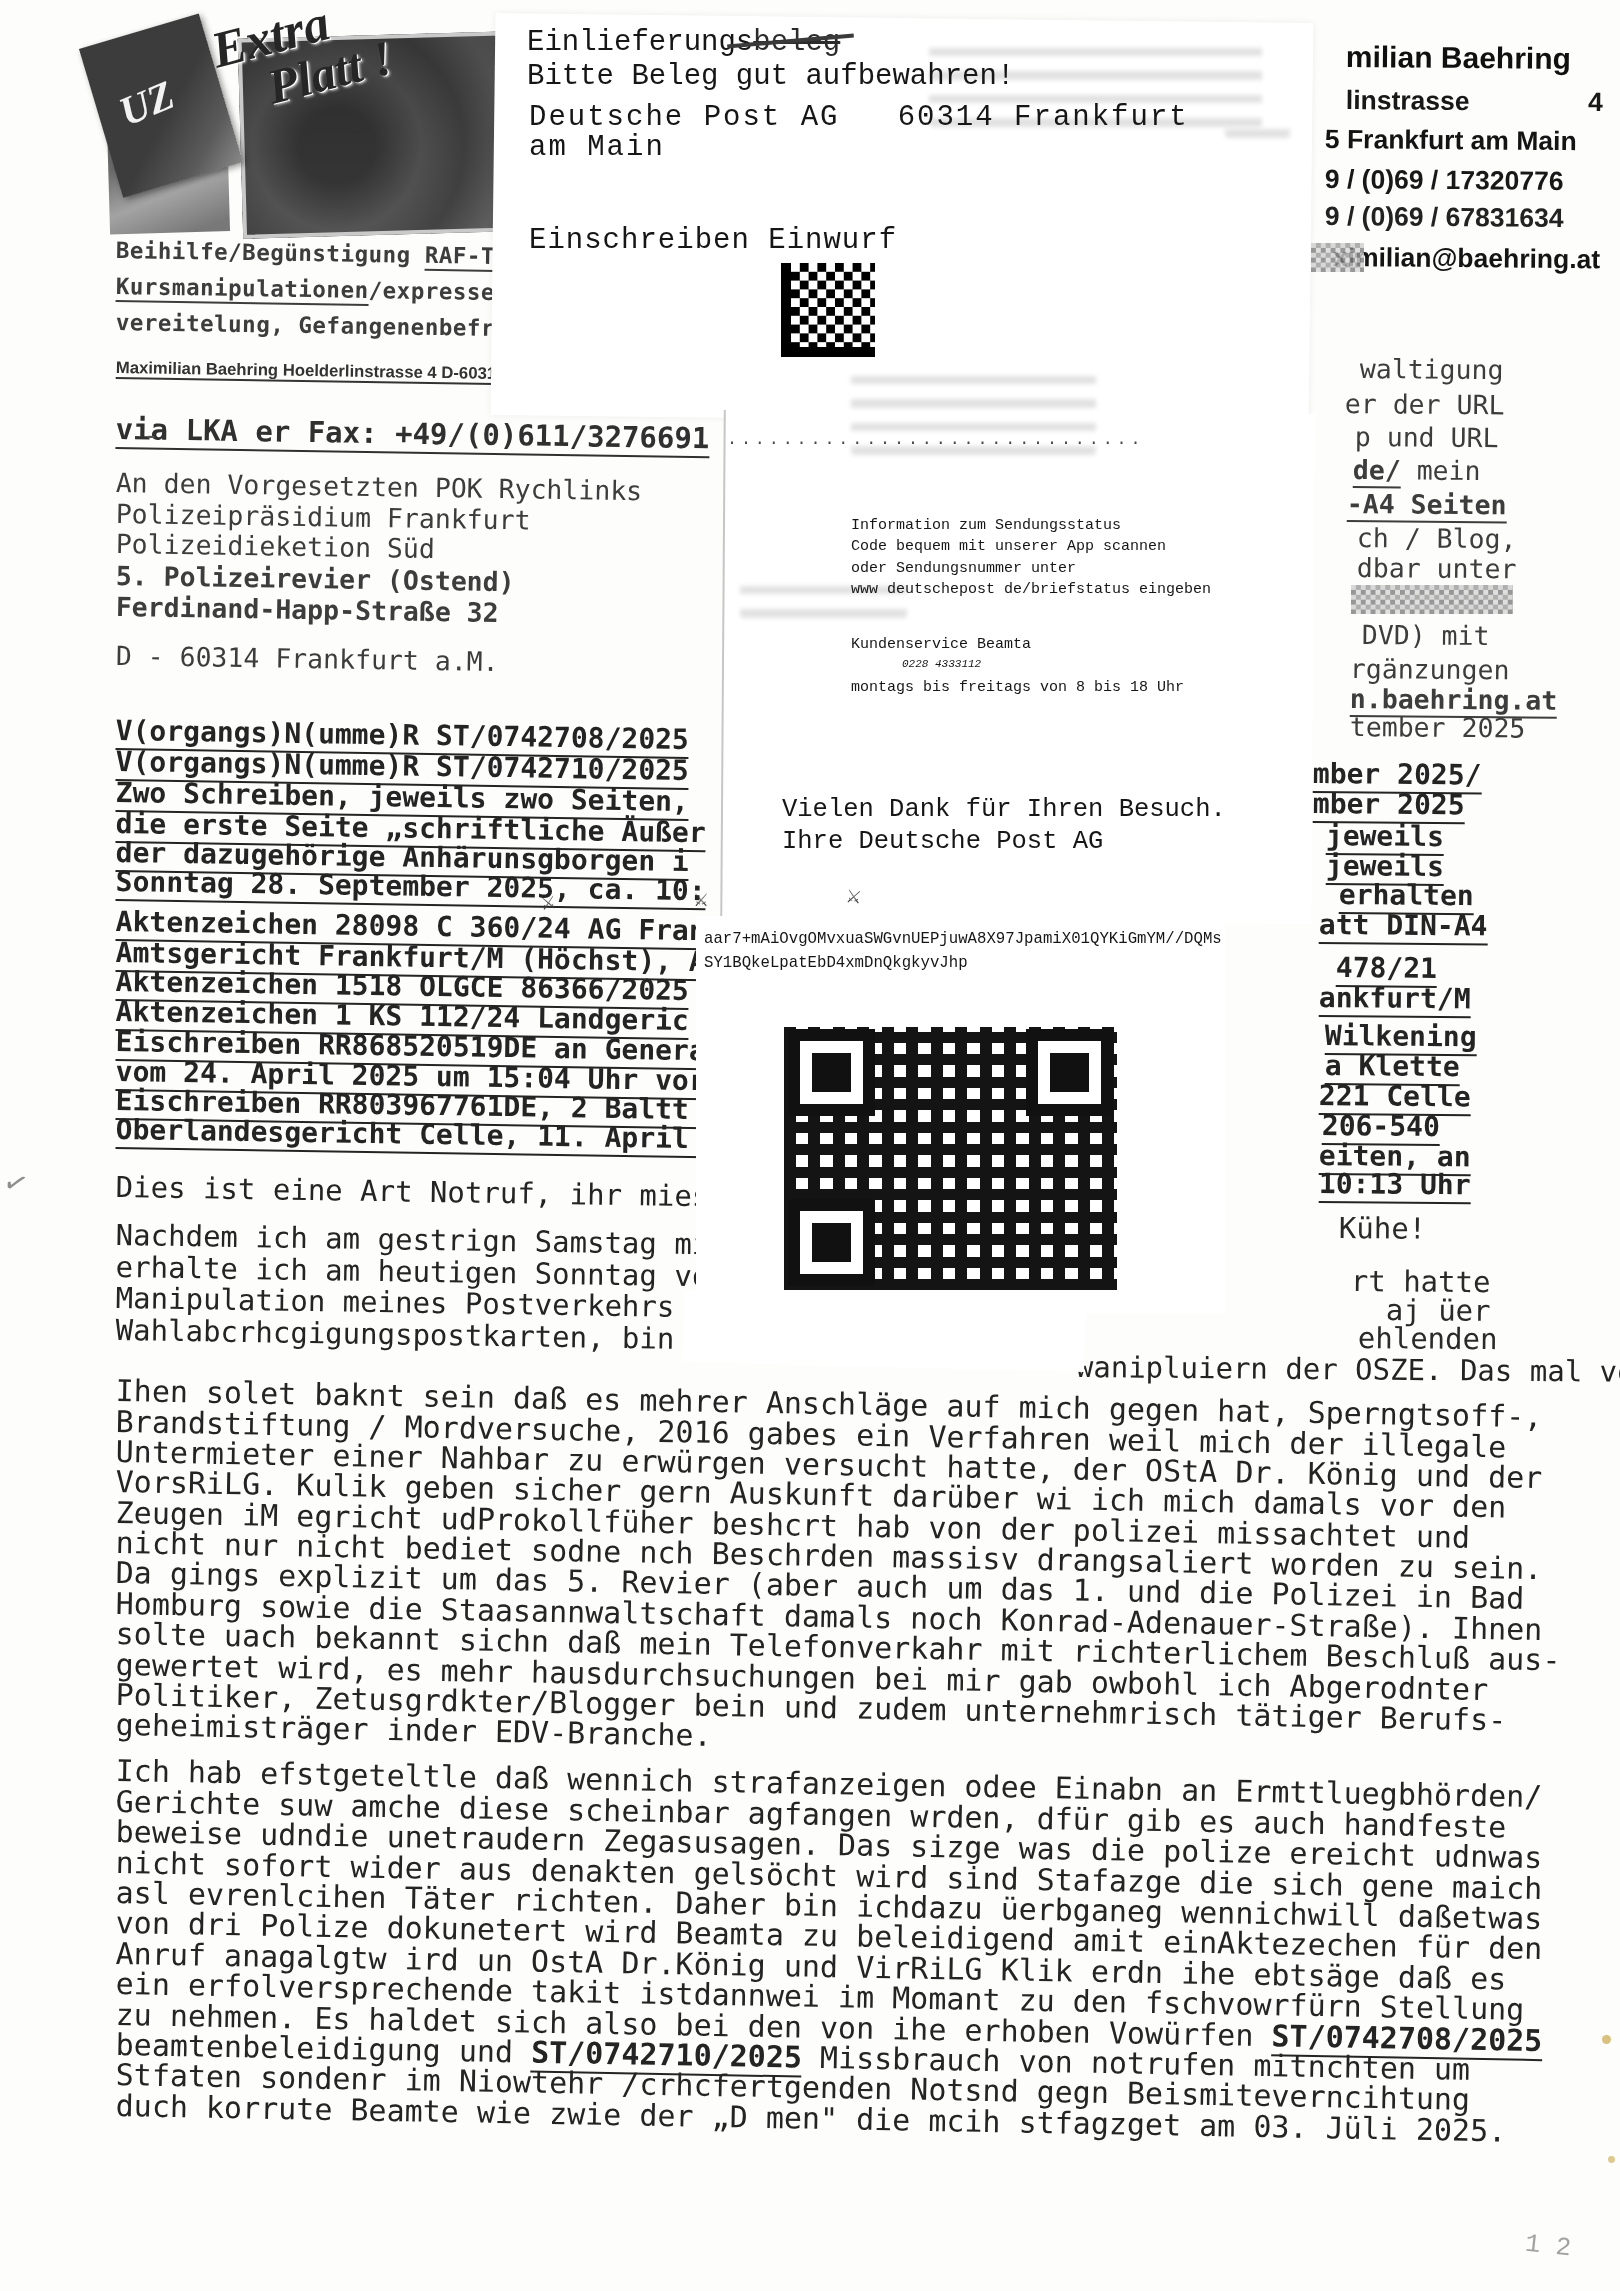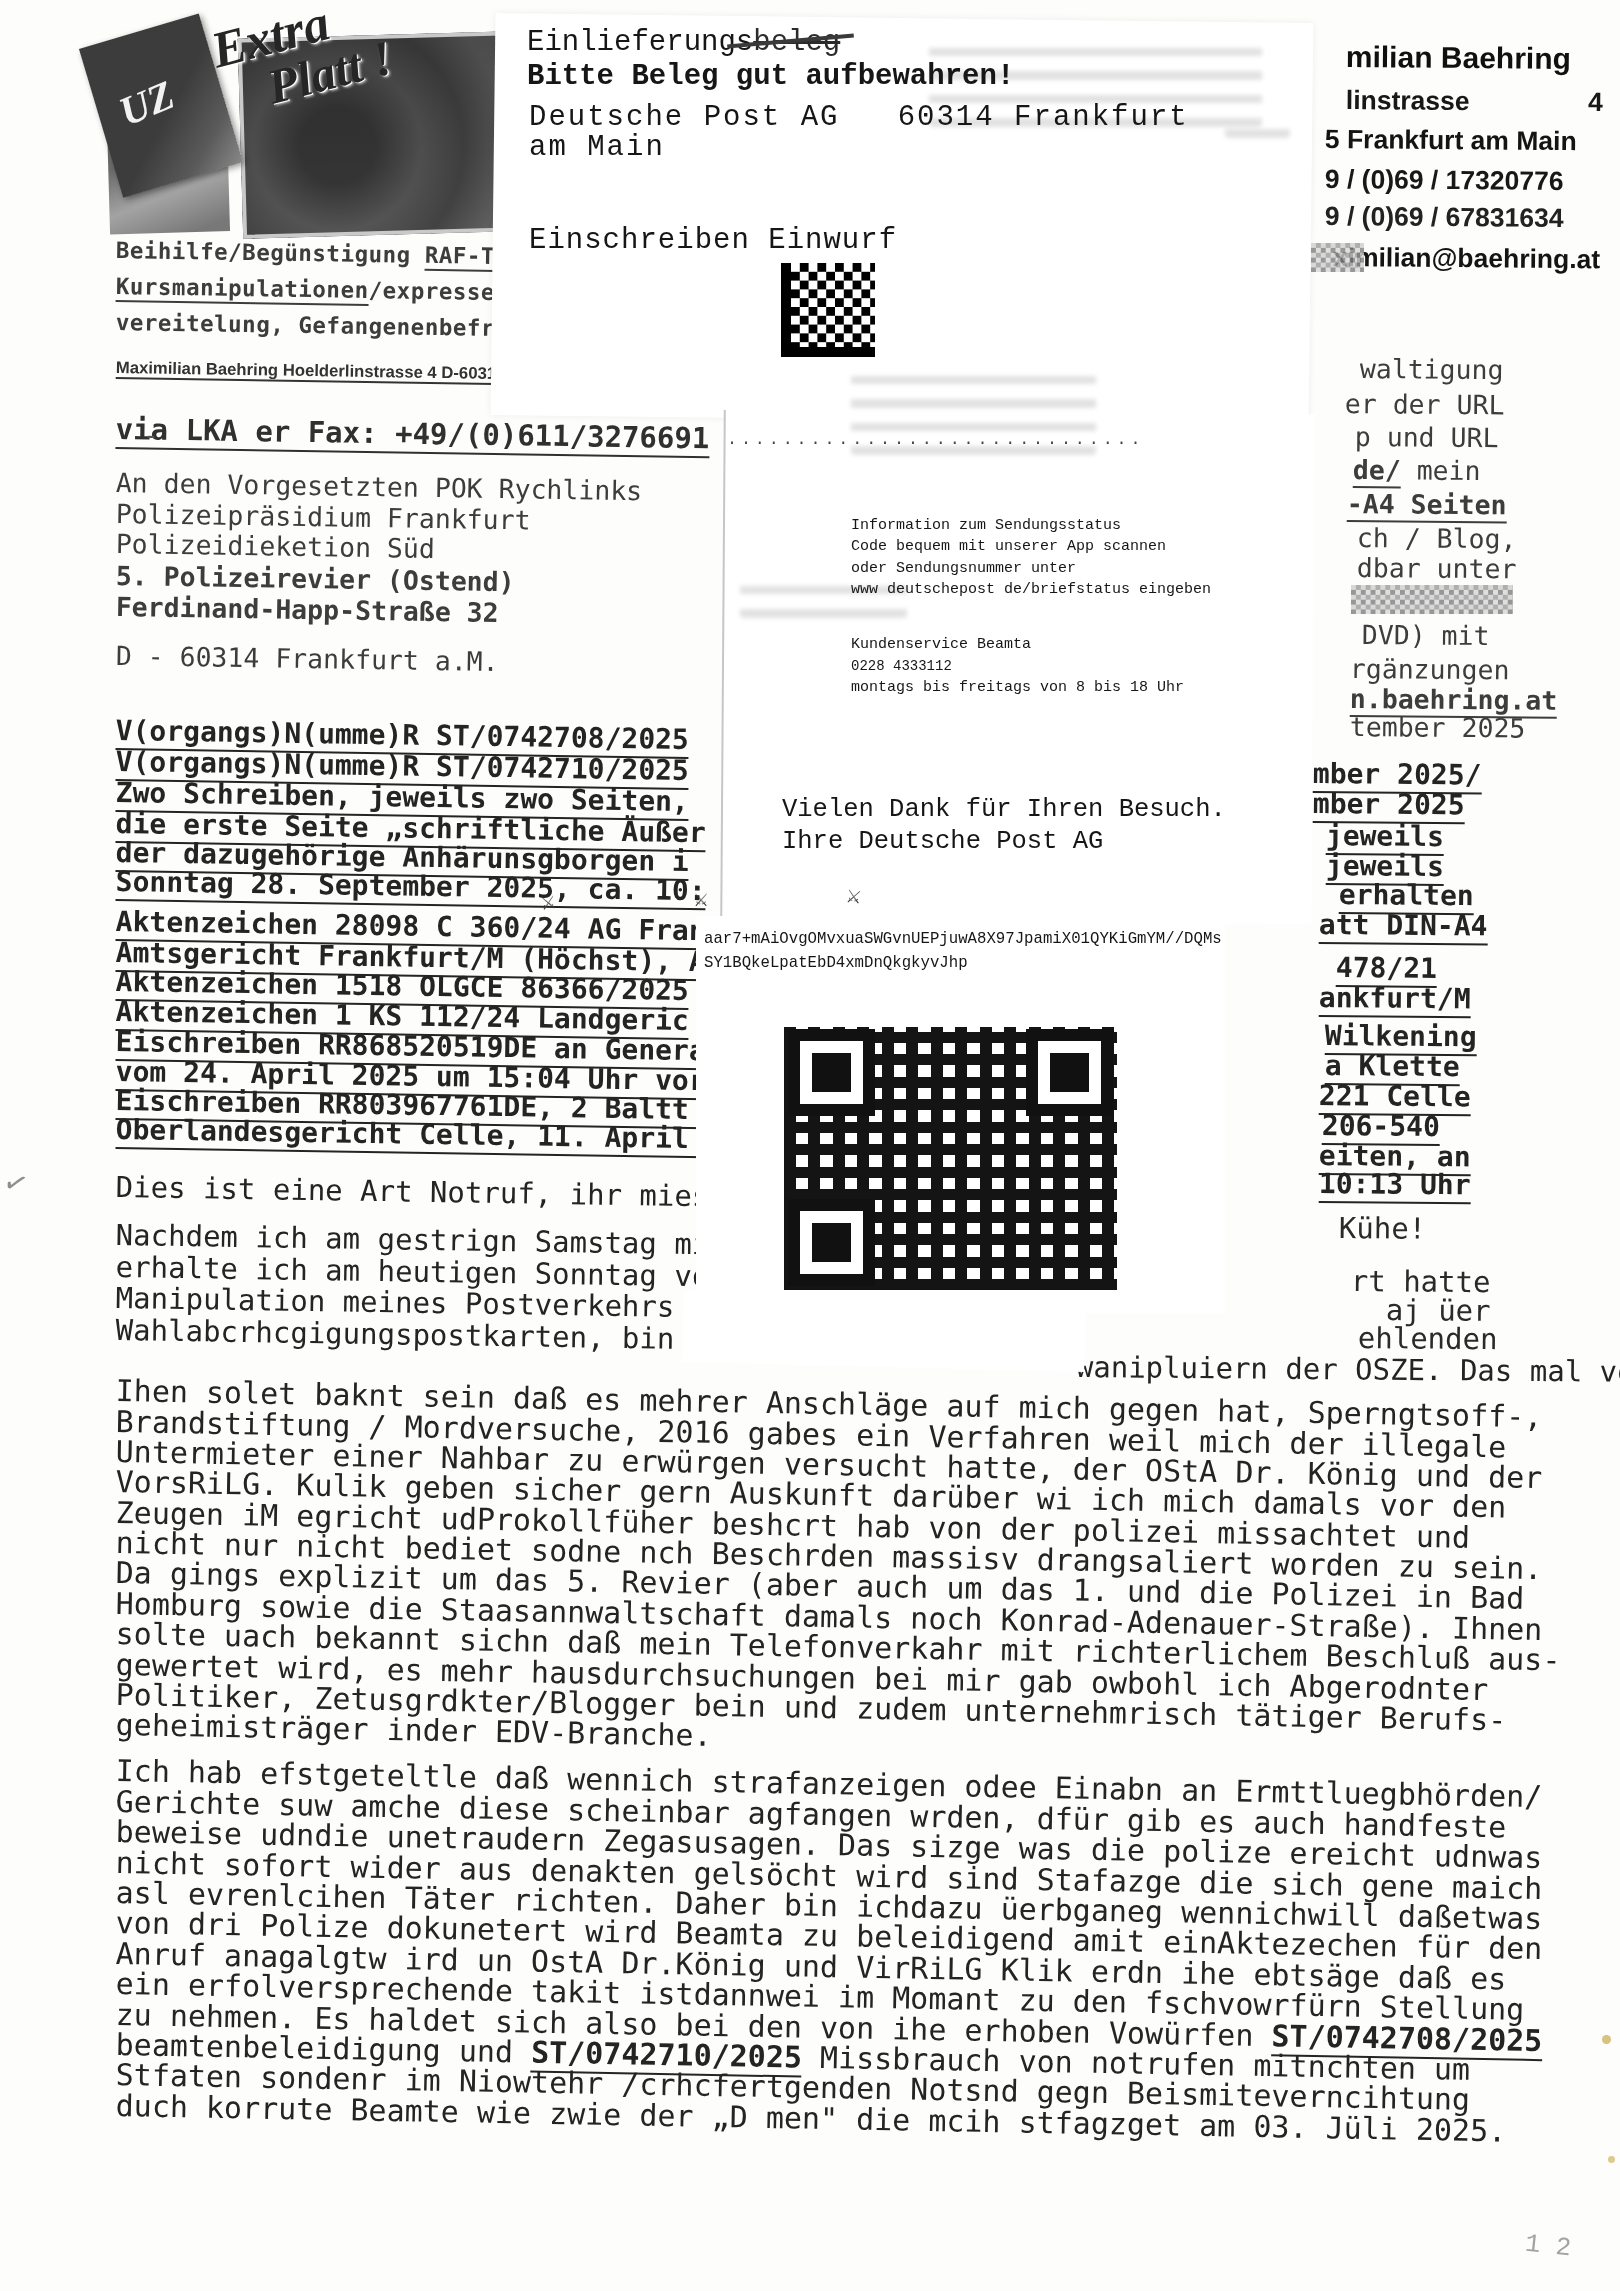--- a/index.html
+++ b/index.html
@@ -138,34 +138,34 @@
   <div class="wbox" style="left:696px;top:916px;width:529px;height:397px;"></div>
   <div class="wbox" style="left:683px;top:1296px;width:402px;height:71px;transform:rotate(1.4deg);"></div>
 
   <div class="smud" style="left:929px;top:45px;width:333px;height:82px;"></div>
   <div class="smud" style="left:851px;top:365px;width:245px;height:90px;"></div>
   <div class="smud" style="left:740px;top:573px;width:167px;height:45px;"></div>
   <div class="smud" style="left:1225px;top:118px;width:65px;height:19.6px;"></div>
 
   <div class="rc ln thermo" style="left:527px;top:27.4px;font-size:29px;"><span>Einlieferungs</span><span class="strike" style="color:#2b2b2b;">beleg</span></div>
   <div class="rc" style="left:727px;top:39px;width:127px;height:3.9px;background:#3a3a3a;transform:rotate(-5deg);"></div>
-  <div class="rc ln thermo" style="left:527px;top:61px;font-size:29px;font-weight:bold;">Bitte Beleg gut aufbewahren!</div>
+  <div class="rc ln thermo" style="left:527px;top:61px;font-size:29px;">Bitte Beleg gut aufbewahren!</div>
   <div class="rc ln thermo" style="left:529px;top:102px;font-size:29px;letter-spacing:2px;">Deutsche Post AG   60314 Frankfurt</div>
   <div class="rc ln thermo" style="left:529px;top:132px;font-size:29px;letter-spacing:2px;">am Main</div>
   <div class="rc ln thermo" style="left:529px;top:225px;font-size:29px;letter-spacing:1px;">Einschreiben Einwurf</div>
   <div class="dm" style="left:781px;top:263px;width:84px;height:84px;"></div>
   <div class="rc ln thermo dotline" style="left:727px;top:431px;font-size:16.7px;">..............................</div>
 
   <div class="rc ln thermo" style="left:851px;top:518px;font-size:15px;">Information zum Sendungsstatus</div>
   <div class="rc ln thermo" style="left:851px;top:539px;font-size:15px;">Code bequem mit unserer App scannen</div>
   <div class="rc ln thermo" style="left:851px;top:561px;font-size:15px;font-family:Liberation Mono, monospace;">oder Sendungsnummer unter</div>
   <div class="rc ln thermo" style="left:851px;top:582px;font-size:15px;">www deutschepost de/briefstatus eingeben</div>
 
   <div class="rc ln thermo" style="left:851px;top:637px;font-size:15px;">Kundenservice Beamta</div>
-  <div class="rc ln thermo" style="left:851px;top:659px;font-size:14px;">0228 4333112</div>
+  <div class="rc ln thermo" style="left:902px;top:659px;font-size:11px;font-style:italic;">0228 4333112</div>
   <div class="rc ln thermo" style="left:851px;top:680px;font-size:15px;">montags bis freitags von 8 bis 18 Uhr</div>
 
   <div class="rc ln thermo" style="left:782px;top:796px;font-size:25.5px;">Vielen Dank für Ihren Besuch.</div>
   <div class="rc ln thermo" style="left:782px;top:828px;font-size:25.5px;">Ihre Deutsche Post AG</div>
 
   <span class="orn" style="left:541px;top:887px;transform:rotate(-8deg);">⚔</span>
   <span class="orn" style="left:694px;top:884px;">⚔</span>
   <span class="orn" style="left:847px;top:881px;transform:rotate(7deg);">⚔</span>
 
   <div class="rc ln thermo" style="left:704px;top:931px;font-size:15.7px;">aar7+mAiOvgOMvxuaSWGvnUEPjuwA8X97JpamiX01QYKiGmYM//DQMs</div>

